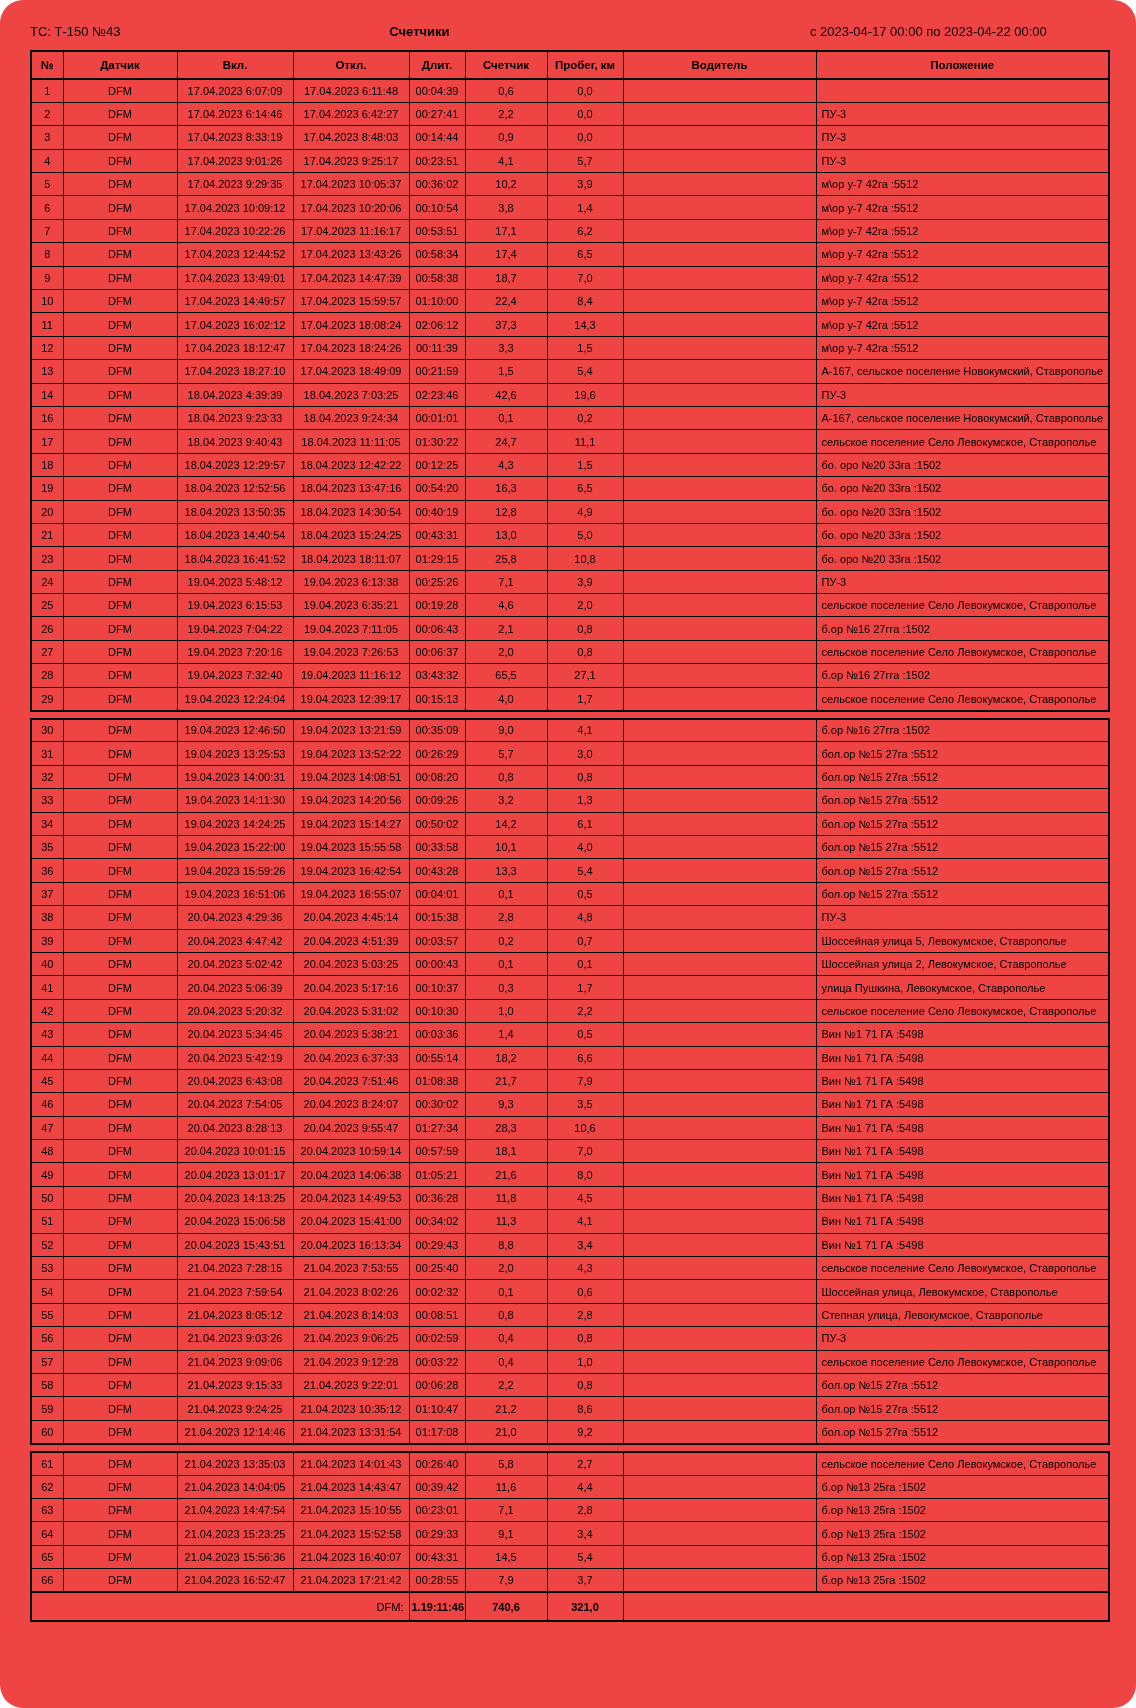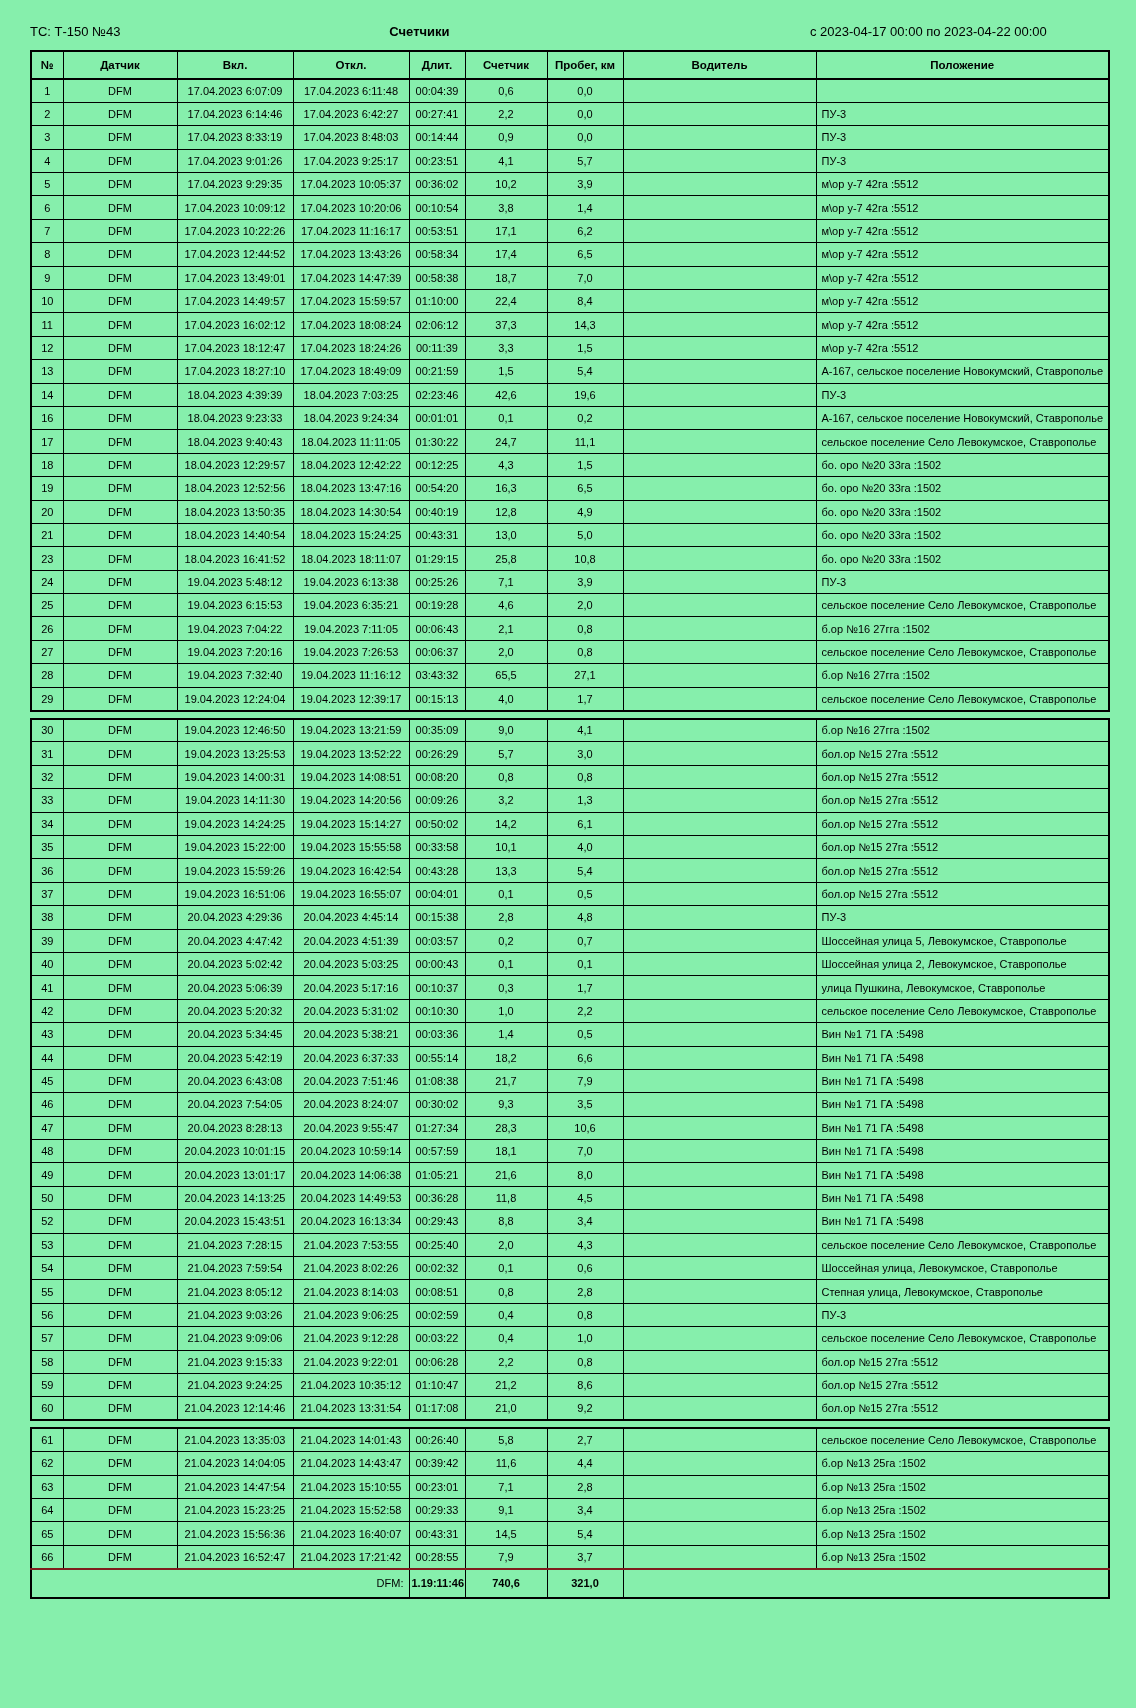--- a/index.html
+++ b/index.html
@@ -1,23 +1,24 @@
 <!DOCTYPE html>
 <html><head>
 <meta charset="utf-8">
 <style>
   * { margin:0; padding:0; box-sizing:border-box; }
   html,body { background:#ffffff; }
   .page {
     position:relative;
     width:1136px; height:1708px;
-    background:#86efac;
+    background:#ef4444;
     color:#000000;
     font-family:"Liberation Sans","DejaVu Sans",sans-serif;
     overflow:hidden;
+    border-radius:23px;
   }
   .title-bar {
     position:absolute; top:24px; left:30px; width:1078px;
     display:flex; justify-content:space-between; align-items:baseline;
     font-size:13px; line-height:15px;
   }
   .title-bar .vehicle { flex:1 1 0; text-align:left; }
   .title-bar .report-title { flex:1 1 0; text-align:left; font-weight:bold; }
   .title-bar .period { flex:1 1 0; text-align:center; }
   #tables { position:absolute; top:50px; left:30px; width:1078px; }
@@ -37,21 +38,21 @@
     padding:0 2px;
   }
   thead th {
     font-weight:bold;
     height:28px;
     border-bottom:2px solid #000000;
     font-size:11.5px;
   }
   td.loc { text-align:left; padding-left:5px; }
   tr.total td {
-    border-top:2px solid #7f1d1d;
+    border-top:2px solid #000000;
     height:29px;
     font-weight:bold;
   }
   tr.total td.lbl { text-align:right; font-weight:normal; padding-right:5px; }
 </style>
 </head>
 <body>
 
 <div class="page">
   <div class="title-bar">
@@ -623,20 +624,31 @@
             <td>DFM</td>
             <td>20.04.2023 14:13:25</td>
             <td>20.04.2023 14:49:53</td>
             <td>00:36:28</td>
             <td>11,8</td>
             <td>4,5</td>
             <td></td>
             <td class="loc">Вин №1 71 ГА :5498</td>
           </tr>
           <tr>
+            <td>51</td>
+            <td>DFM</td>
+            <td>20.04.2023 15:06:58</td>
+            <td>20.04.2023 15:41:00</td>
+            <td>00:34:02</td>
+            <td>11,3</td>
+            <td>4,1</td>
+            <td></td>
+            <td class="loc">Вин №1 71 ГА :5498</td>
+          </tr>
+          <tr>
             <td>52</td>
             <td>DFM</td>
             <td>20.04.2023 15:43:51</td>
             <td>20.04.2023 16:13:34</td>
             <td>00:29:43</td>
             <td>8,8</td>
             <td>3,4</td>
             <td></td>
             <td class="loc">Вин №1 71 ГА :5498</td>
           </tr>

